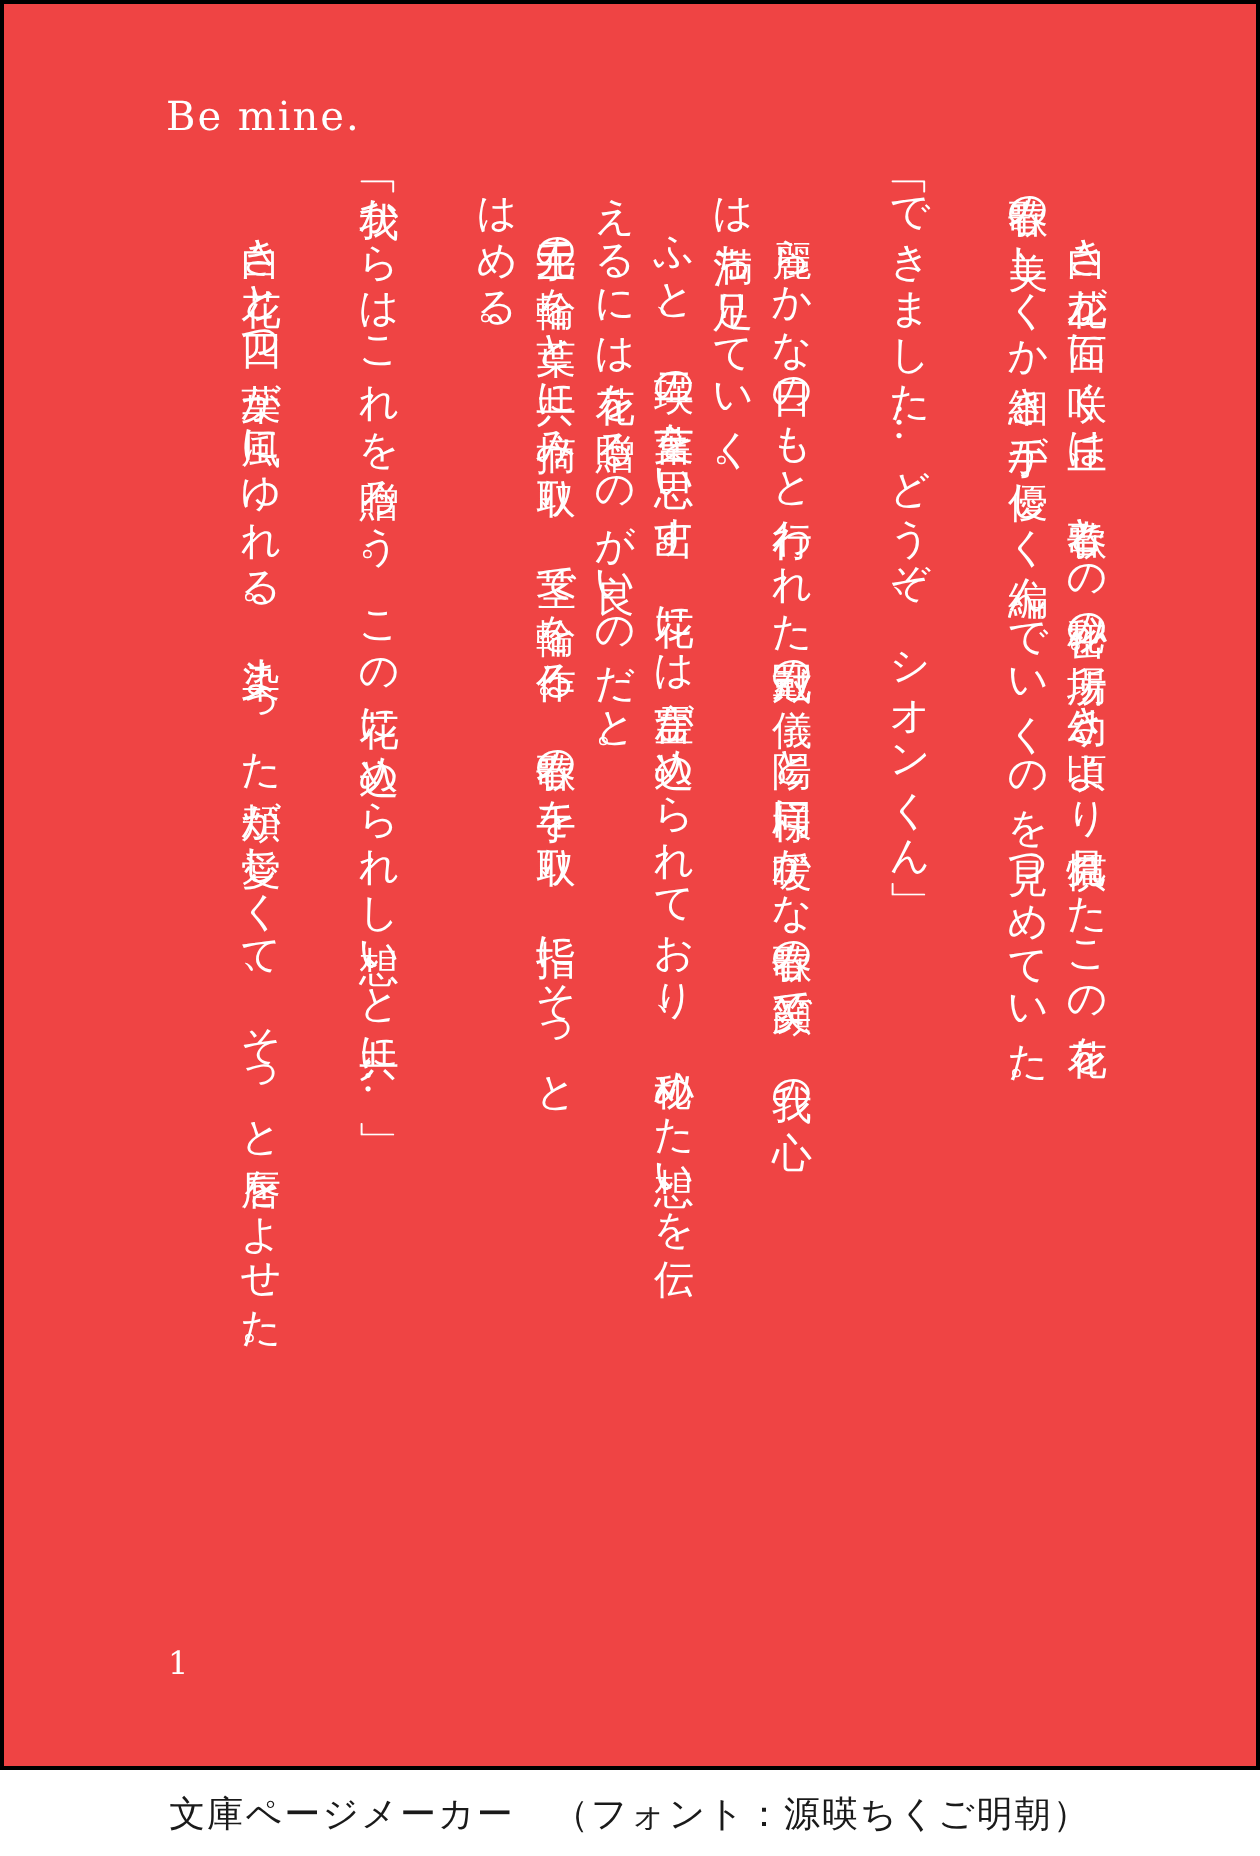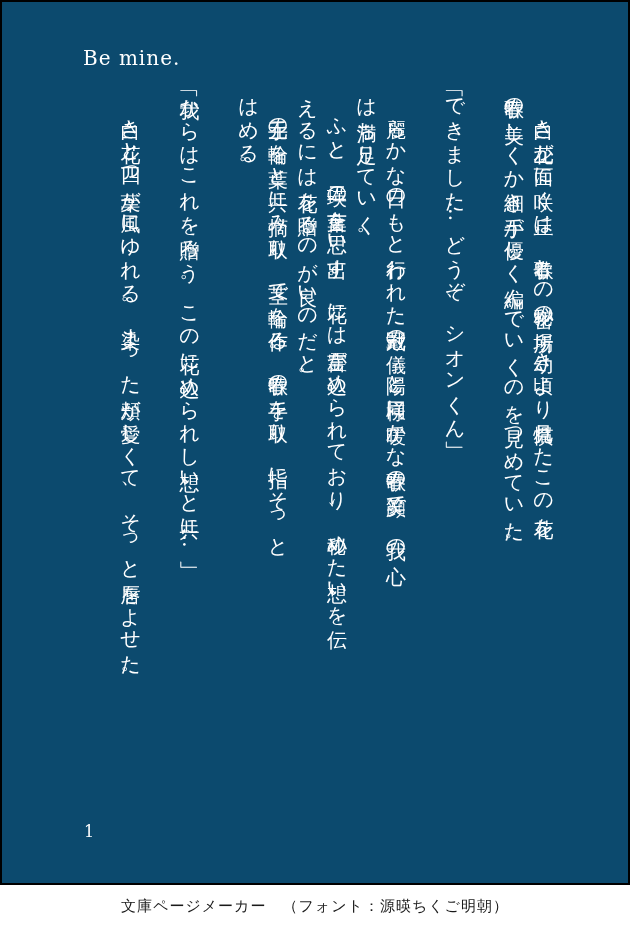--- a/index.html
+++ b/index.html
@@ -51,29 +51,29 @@
   .caption-bar {
     width: 630px;
     height: 43px;
     background: #ffffff;
     display: flex;
     align-items: center;
     justify-content: center;
   }
   .caption {
     color: #1a1a1a;
-    font-size: 15px;
+    font-size: 18px;
     letter-spacing: 1px;
     white-space: pre;
   }
 </style>
 </head>
 <body>
 
-<div class="page" style="background: #0c4a6e; border-color: rgb(0, 0, 0);">
+<div class="page" style="background: #ef4444; border-color: rgb(0, 0, 0);">
   <div class="title" style="color: rgb(255, 255, 255);">Be mine.</div>
   <div class="vtext" style="color: rgb(255, 255, 255);">
       <div class="vline">　白き花が一面に咲く丘は、春歌との秘密の場所。幼き頃より見慣れたこの花を、</div>
       <div class="vline">春歌の美しくか細き手が優しく編んでいくのを見つめていた。</div>
       <div class="vline">　</div>
       <div class="vline">「できました…どうぞ、シオンくん」</div>
       <div class="vline">　</div>
       <div class="vline">　麗らかな日のもと行われた戴冠の儀。陽と同様に暖かな春歌の笑顔で、我の心</div>
       <div class="vline">は満ち足りていく。</div>
       <div class="vline">　ふと、瑛二の言葉を思い出す。花には言霊が込められており、秘めた想いを伝</div>

